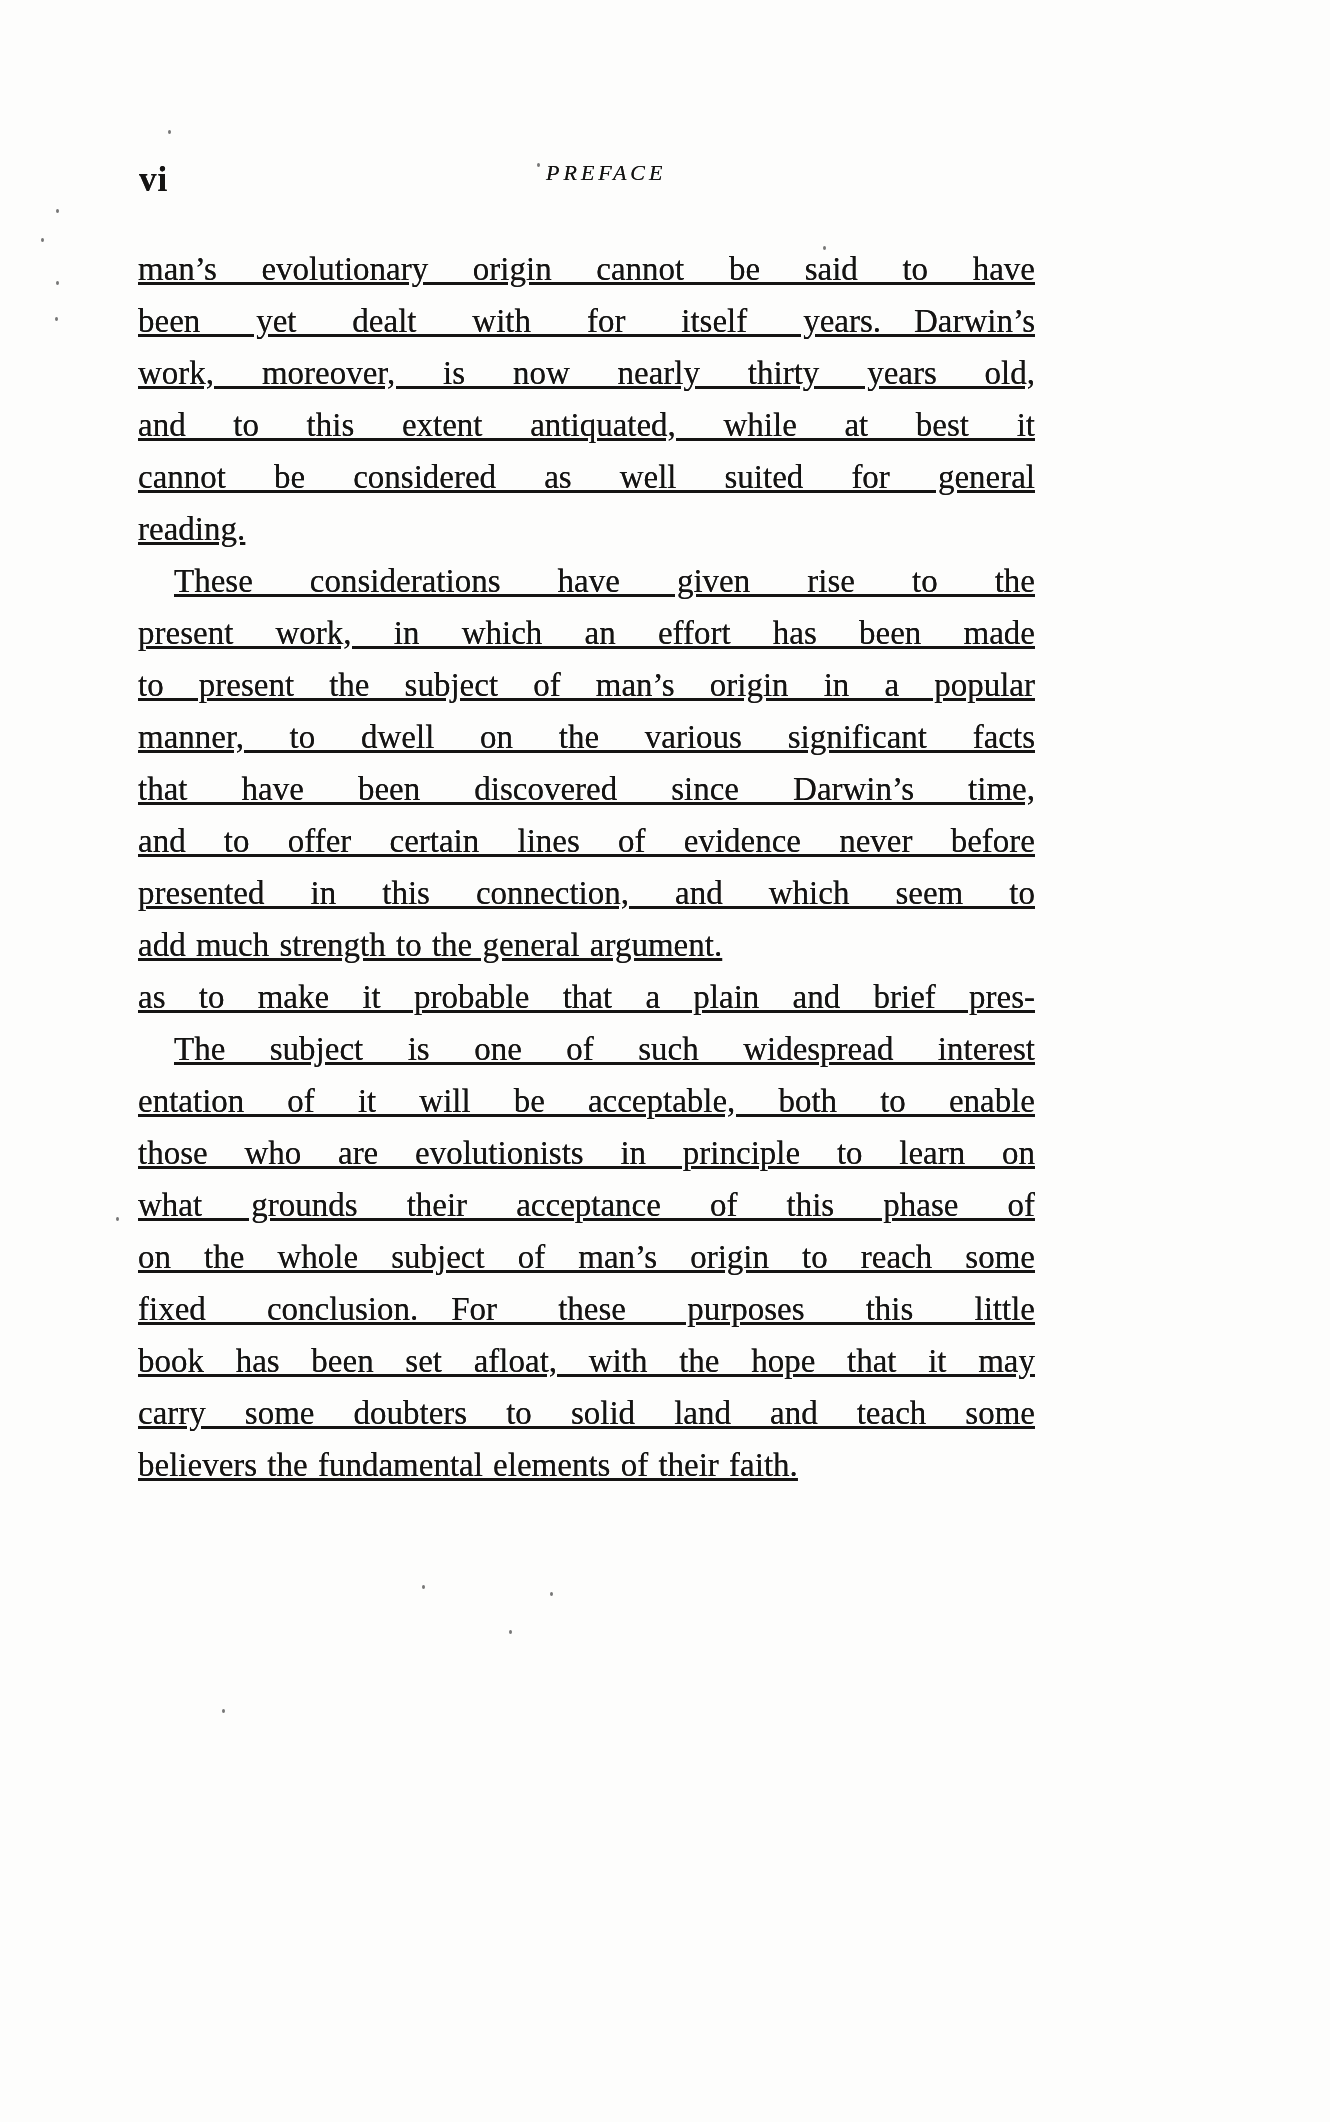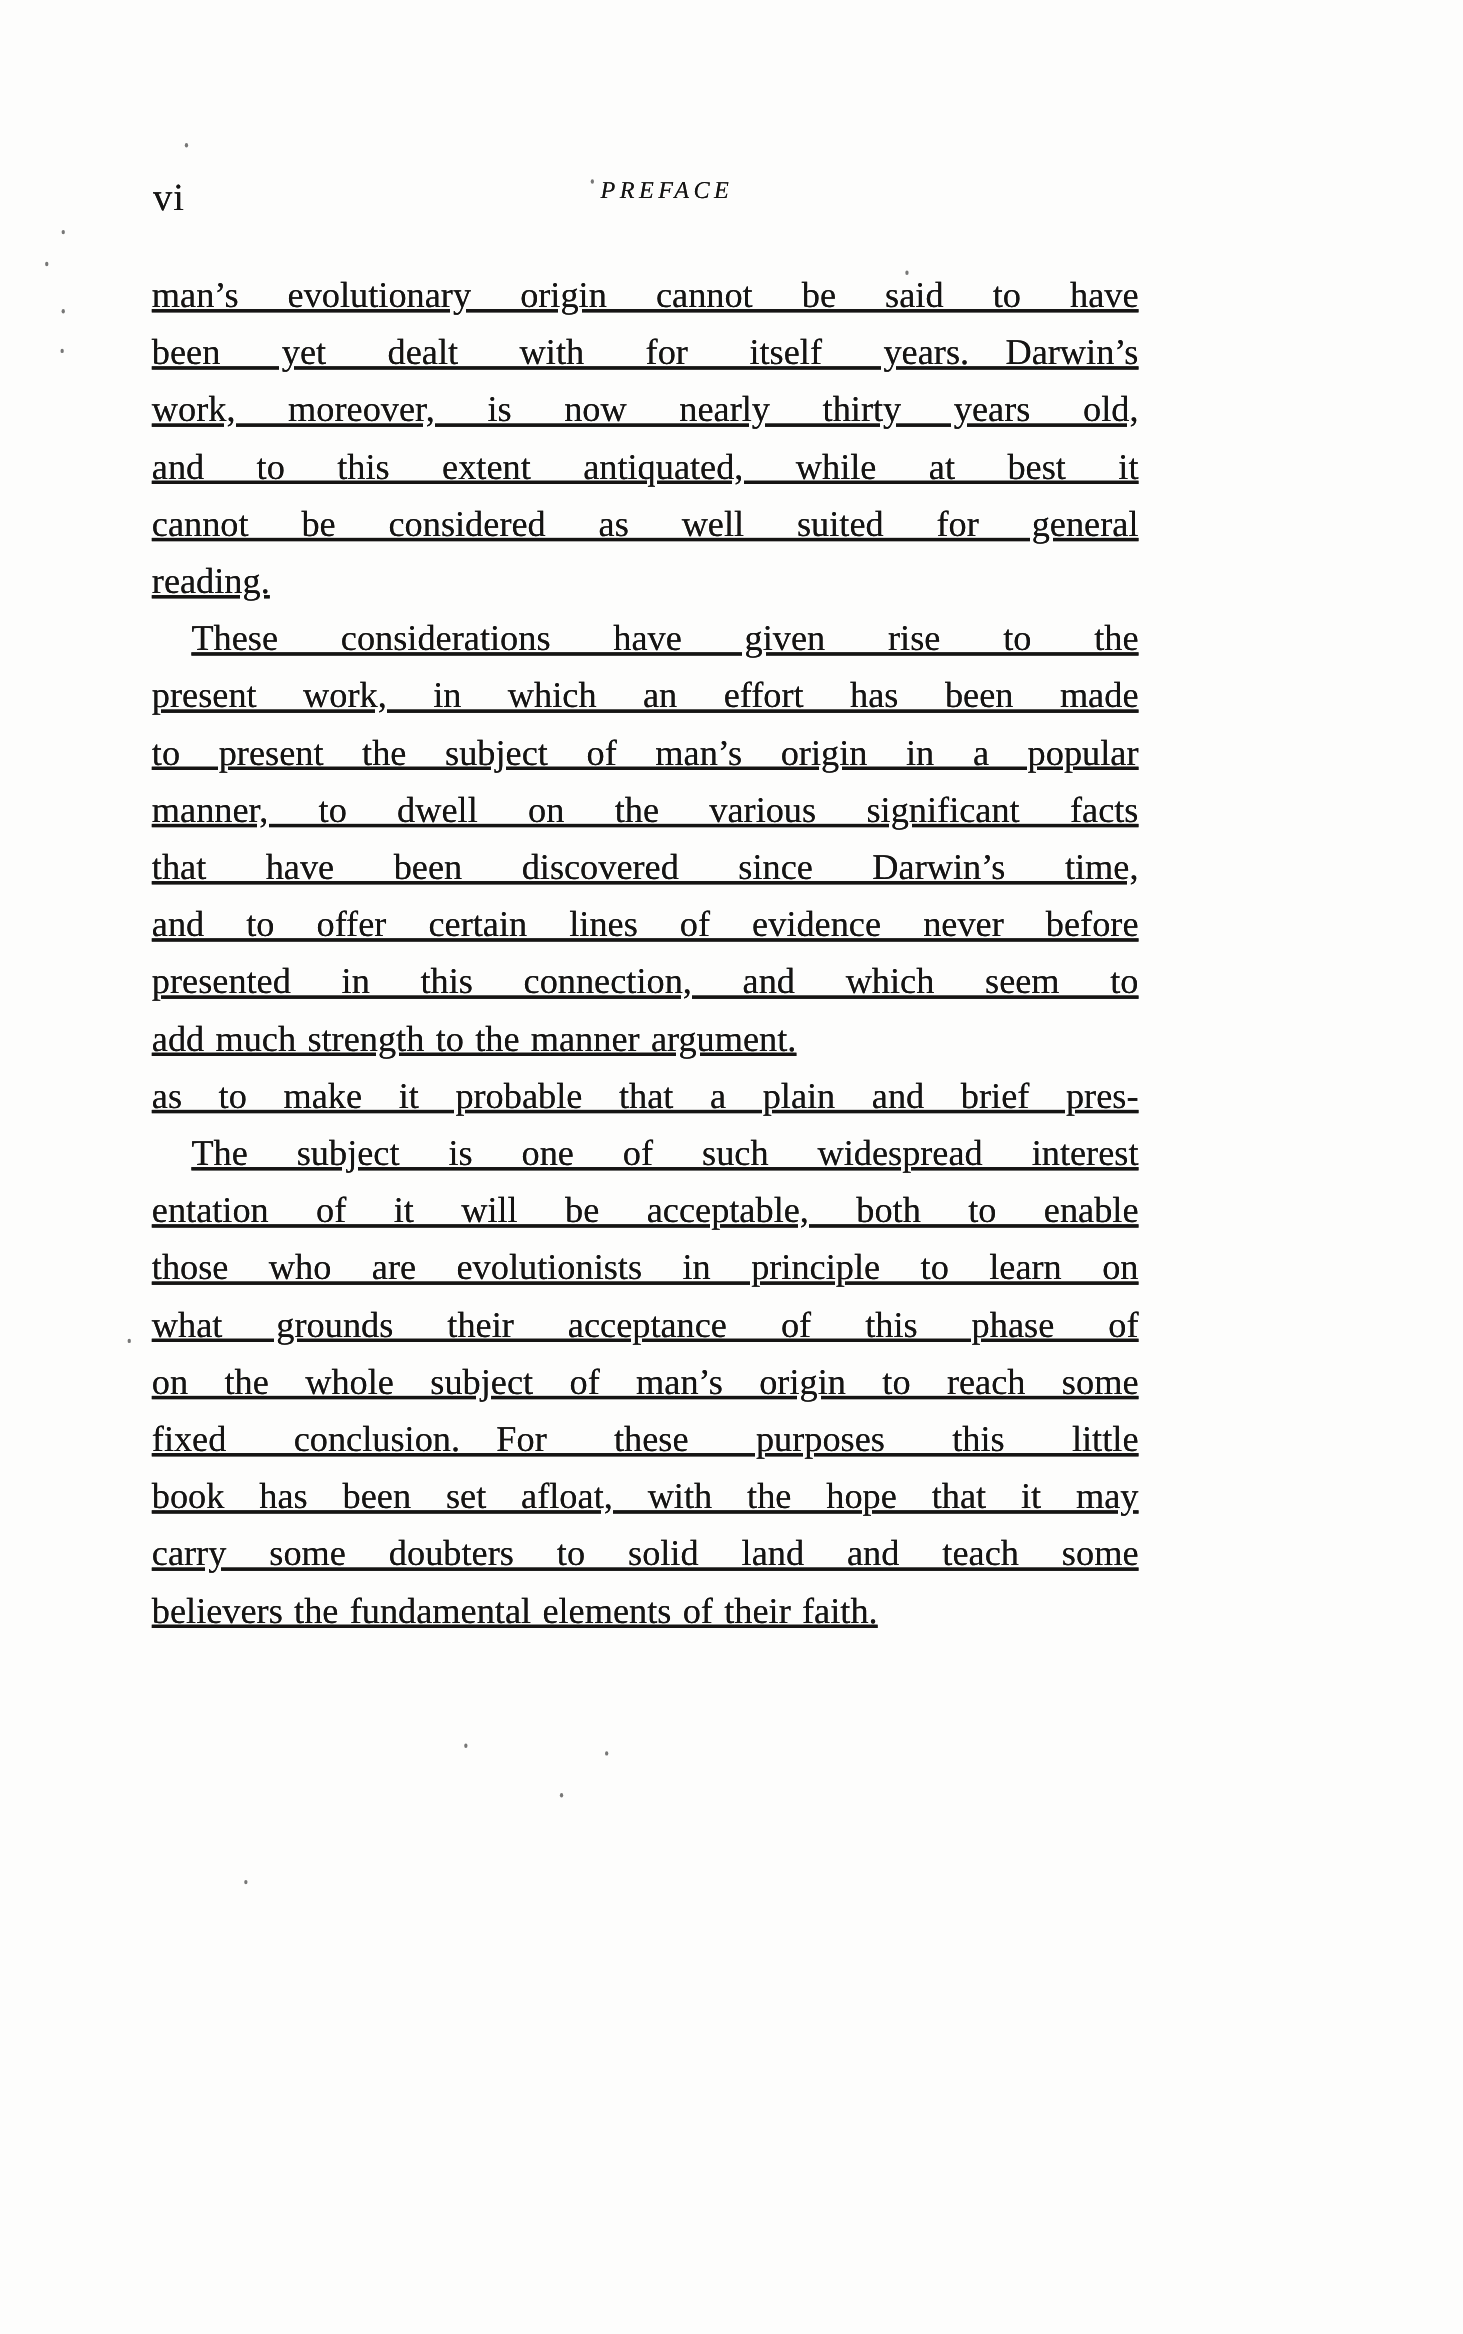--- a/index.html
+++ b/index.html
@@ -8,21 +8,21 @@
     width:1330px; height:2122px;
     margin:0 auto;
     background:#fdfdfc;
     font-family:"Liberation Serif", serif;
     color:#151413;
     overflow:hidden;
     text-shadow:0 0 0.6px rgba(10,10,10,0.85);
   }
   .folio {
     position:absolute; left:139px; top:160px;
-    font-size:35px; font-weight:normal; letter-spacing:1px;
+    font-size:35px; font-weight:bold; letter-spacing:1px;
   }
   .running-head {
     position:absolute; left:546px; top:160px;
     font-style:italic; font-size:22px; letter-spacing:4px;
   }
   .textblock {
     position:absolute; left:138px; top:243px; width:897px;
     font-size:33px; line-height:52px;
     word-spacing:2px;
     text-decoration:underline;
@@ -48,21 +48,21 @@
       <div class="line">and to this extent antiquated, while at best it</div>
       <div class="line">cannot be considered as well suited for general</div>
       <div class="line last">reading.</div>
       <div class="line first-indent">These considerations have given rise to the</div>
       <div class="line">present work, in which an effort has been made</div>
       <div class="line">to present the subject of man’s origin in a popular</div>
       <div class="line">manner, to dwell on the various significant facts</div>
       <div class="line">that have been discovered since Darwin’s time,</div>
       <div class="line">and to offer certain lines of evidence never before</div>
       <div class="line">presented in this connection, and which seem to</div>
-      <div class="line last">add much strength to the manner argument.</div>
+      <div class="line last">add much strength to the general argument.</div>
       <div class="line">as to make it probable that a plain and brief pres-</div>
       <div class="line first-indent">The subject is one of such widespread interest</div>
       <div class="line">entation of it will be acceptable, both to enable</div>
       <div class="line">those who are evolutionists in principle to learn on</div>
       <div class="line">what grounds their acceptance of this phase of</div>
       <div class="line">on the whole subject of man’s origin to reach some</div>
       <div class="line">fixed conclusion. For these purposes this little</div>
       <div class="line">book has been set afloat, with the hope that it may</div>
       <div class="line">carry some doubters to solid land and teach some</div>
       <div class="line last">believers the fundamental elements of their faith.</div>

